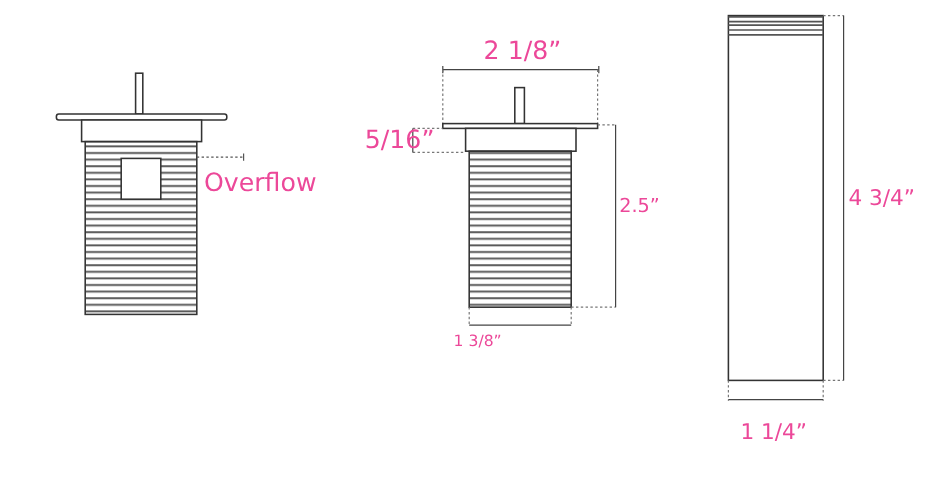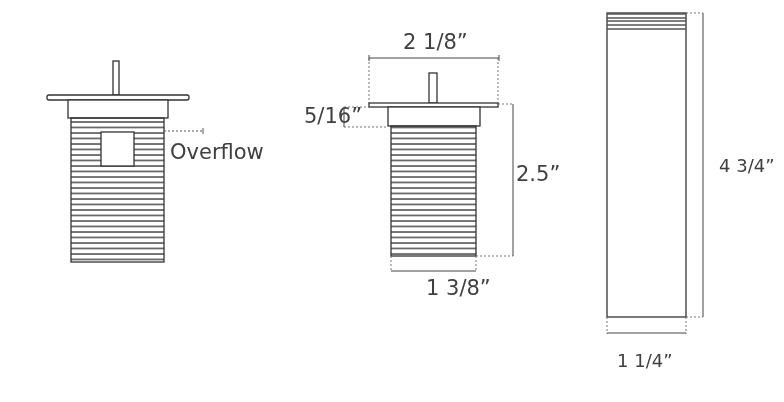--- a/index.html
+++ b/index.html
@@ -1,18 +1,18 @@
 <!DOCTYPE html>
 <html><head>
 <meta charset="utf-8">
 <style>
   html, body { margin:0; padding:0; background:#ffffff; }
   body { width:784px; height:402px; position:relative; overflow:hidden; font-family:"DejaVu Sans", sans-serif; }
   svg { position:absolute; left:0; top:0; }
-  .lbl { position:absolute; font-family:"DejaVu Sans", sans-serif; color:#404040; font-size:19px; white-space:nowrap; line-height:1; }
+  .lbl { position:absolute; font-family:"DejaVu Sans", sans-serif; color:#ec4899; font-size:19px; white-space:nowrap; line-height:1; }
 </style>
 </head>
 <body>
 
 <svg width="784" height="402" viewBox="0 0 784 402">
   <defs>
     <pattern id="threads" x="0" y="0" width="10" height="5.5" patternUnits="userSpaceOnUse">
       <line x1="0" y1="1" x2="10" y2="1" stroke="#555" stroke-width="1.6"></line>
     </pattern>
   </defs>
@@ -68,17 +68,17 @@
     <line x1="607" y1="317" x2="607" y2="334" stroke="#777" stroke-width="1" stroke-dasharray="2,2"></line>
     <line x1="686" y1="317" x2="686" y2="334" stroke="#777" stroke-width="1" stroke-dasharray="2,2"></line>
     <line x1="607" y1="333" x2="686" y2="333" stroke="#444" stroke-width="1"></line>
   </g>
 </svg>
 
 <div class="lbl" style="left:170px; top:142px; font-size:21px;">Overflow</div>
 
 <div class="lbl" style="left:403px; top:32px; font-size:21px;">2 1/8”</div>
 <div class="lbl" style="left:276px; top:106px; font-size:21px;margin-left:28px;">5/16”</div>
-<div class="lbl" style="left:516px; top:164px; font-size:21px;">2.5”</div>
-<div class="lbl" style="left:426px; top:278px; font-size:21px;">1 3/8”</div>
+<div class="lbl" style="left:516px; top:164px; font-size:16px;">2.5”</div>
+<div class="lbl" style="left:378px; top:278px; font-size:13px;">1 3/8”</div>
 
-<div class="lbl" style="left:707px; top:157px; font-size:18px;margin-left:12px;">4 3/4”</div>
+<div class="lbl" style="left:707px; top:157px; font-size:18px;">4 3/4”</div>
 <div class="lbl" style="left:617px; top:352px; font-size:18px;">1 1/4”</div>
 
 </body></html>

